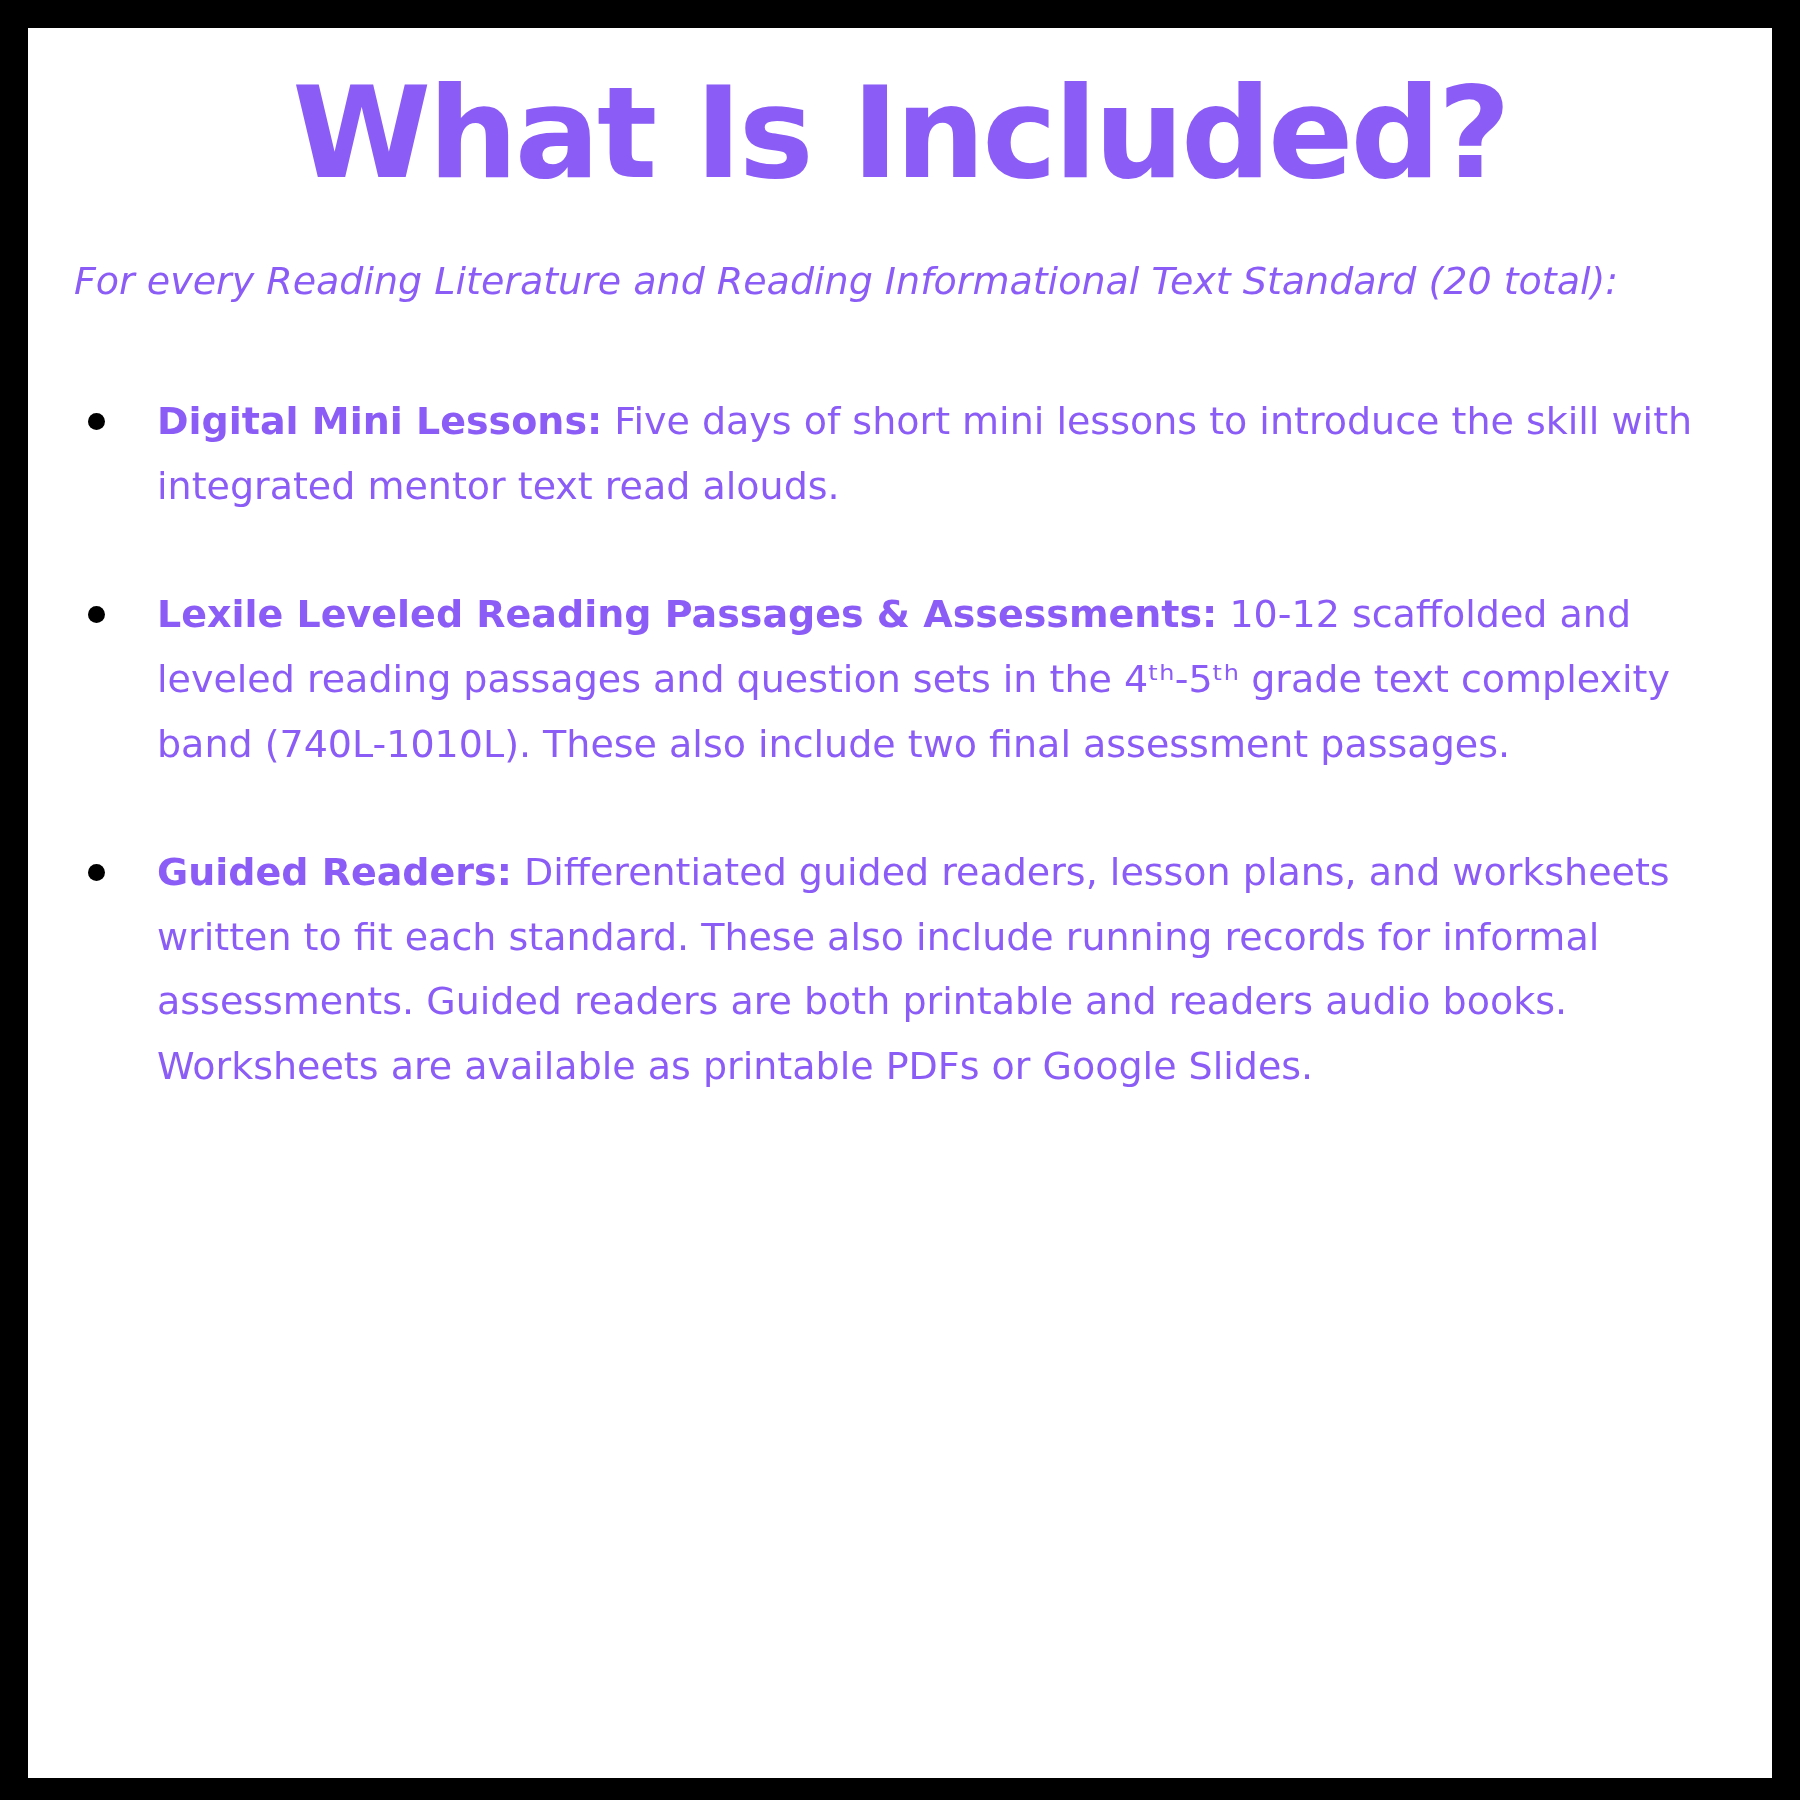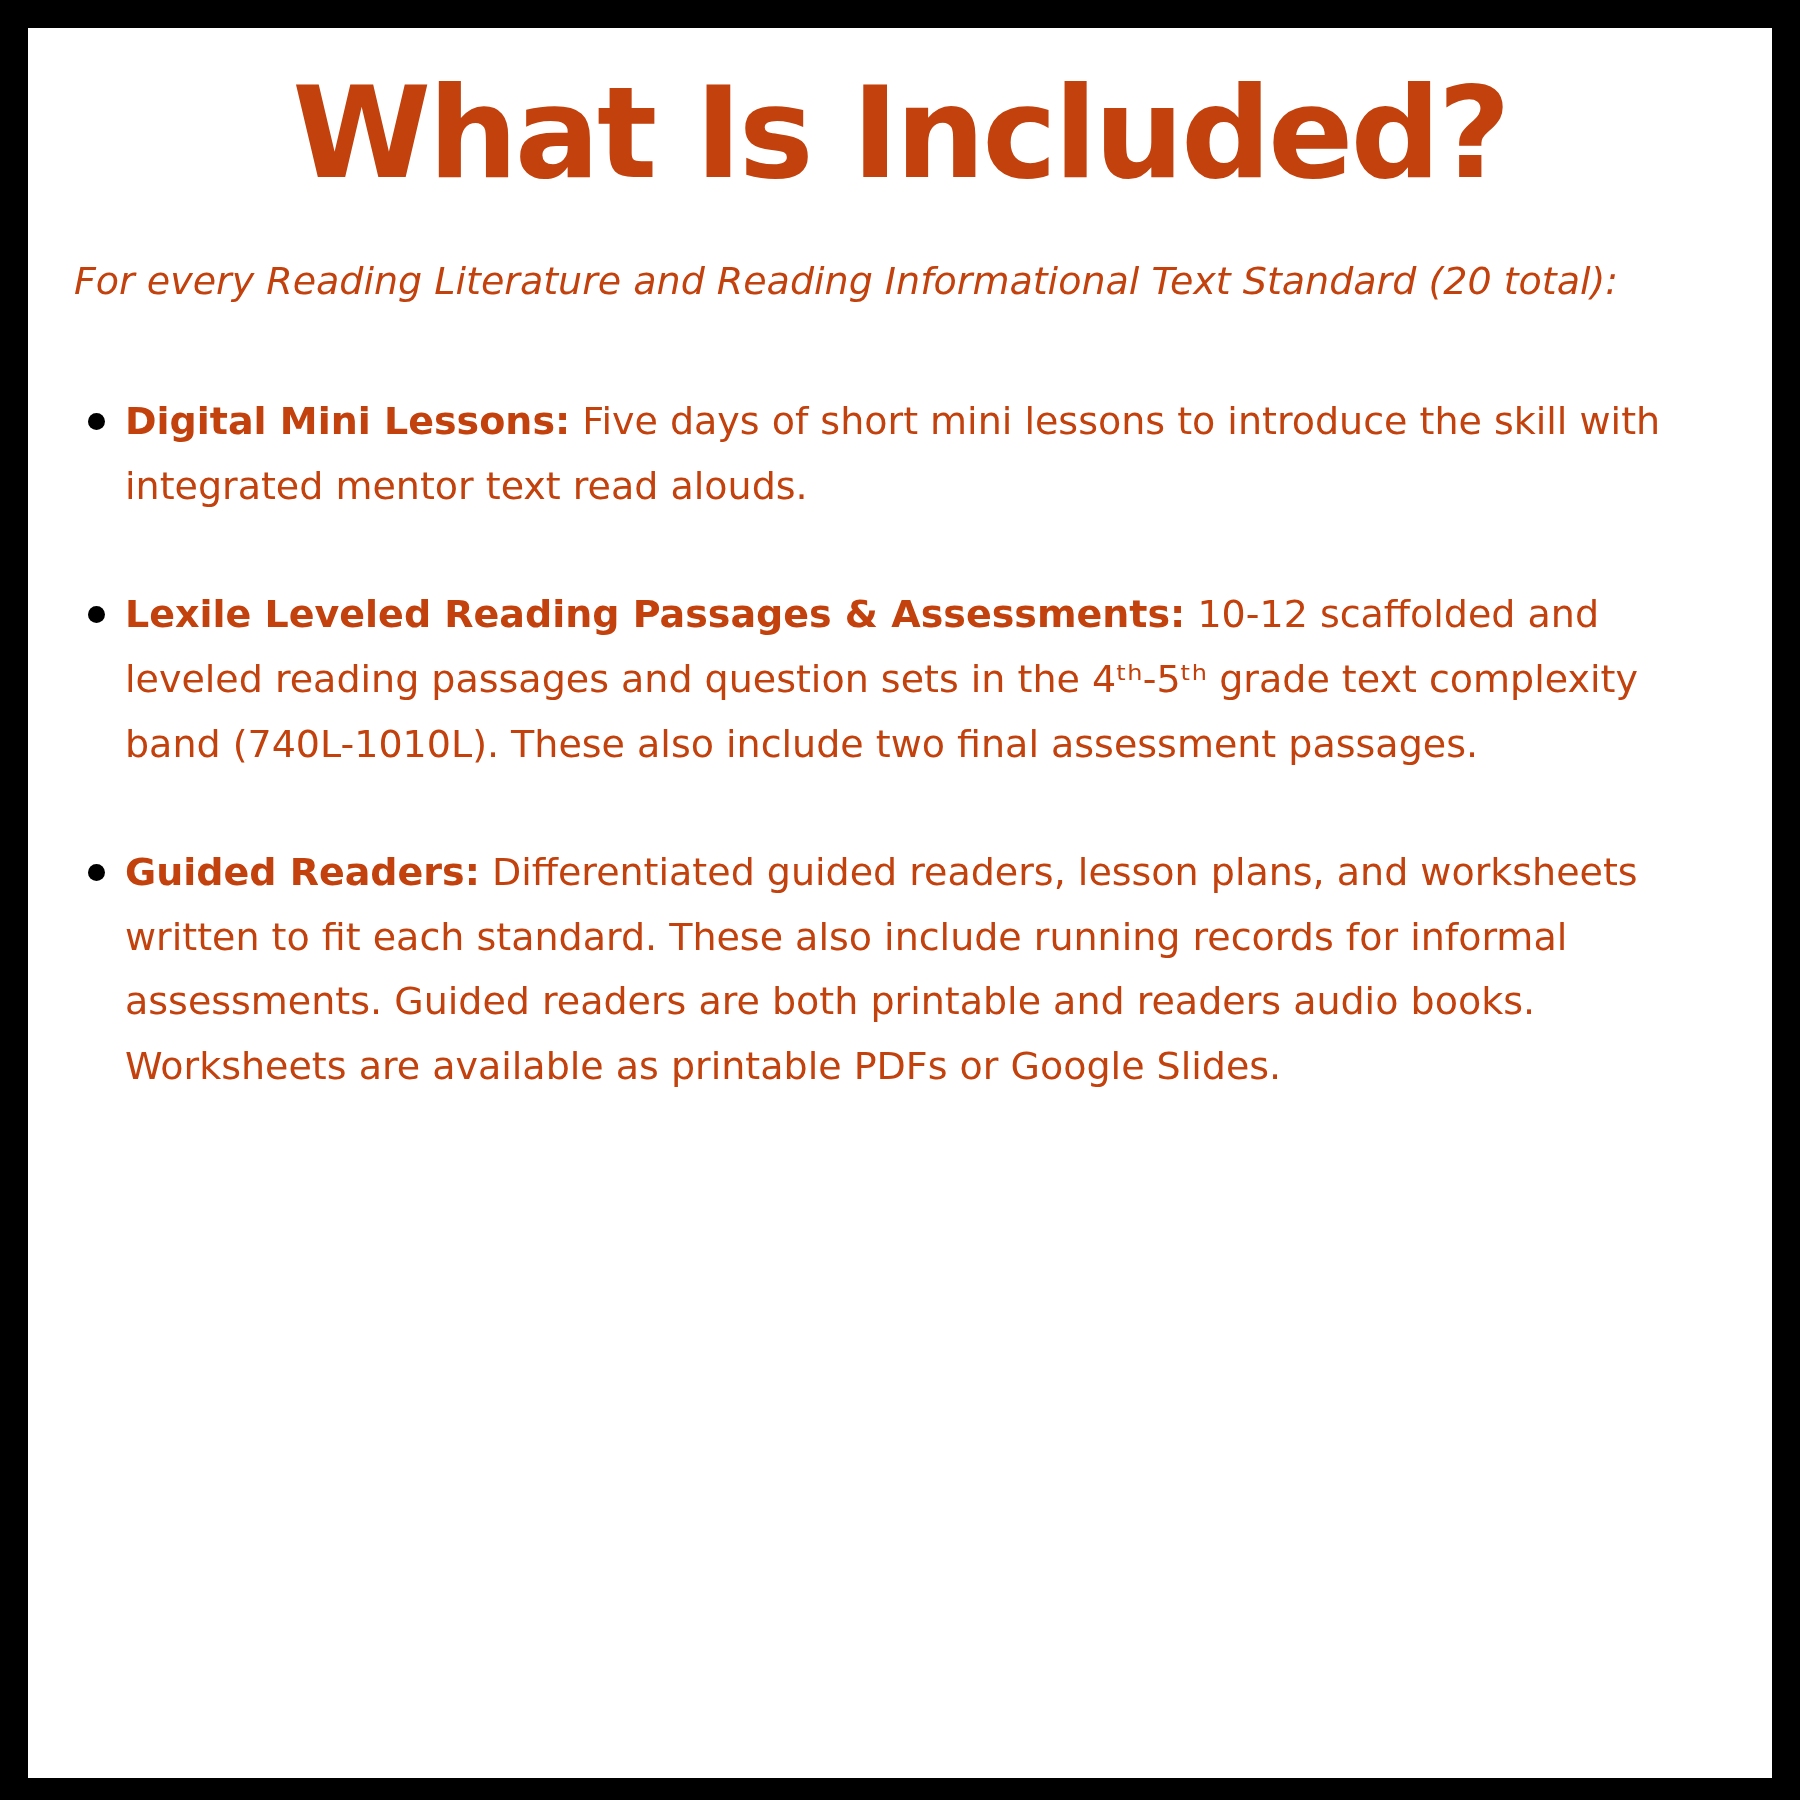--- a/index.html
+++ b/index.html
@@ -16,21 +16,21 @@
   .page {
     position: absolute;
     top: 28px;
     left: 28px;
     right: 28px;
     bottom: 22px;
     background: #ffffff;
     box-sizing: border-box;
     padding: 24px 46px 10px 46px;
     font-family: "DejaVu Sans", "Liberation Sans", sans-serif;
-    color: #c2410c;
+    color: #8b5cf6;
     overflow: hidden;
   }
   .title {
     text-align: center;
     font-size: 126px;
     font-weight: 700;
     letter-spacing: -3px;
     margin: 16px 0 52px 0;
     line-height: 1.05;
   }
@@ -42,21 +42,21 @@
     font-style: italic;
   }
   .included-list {
     list-style: none;
     margin: 0;
     padding: 0 0 0 14px;
   }
   .included-list li {
     display: flex;
     align-items: flex-start;
-    gap: 20px;
+    gap: 52px;
     font-size: 38px;
     line-height: 1.7;
     margin-bottom: 64px;
   }
   .bullet-dot {
     flex: 0 0 auto;
     width: 17px;
     height: 17px;
     border-radius: 50%;
     background: #000000;

